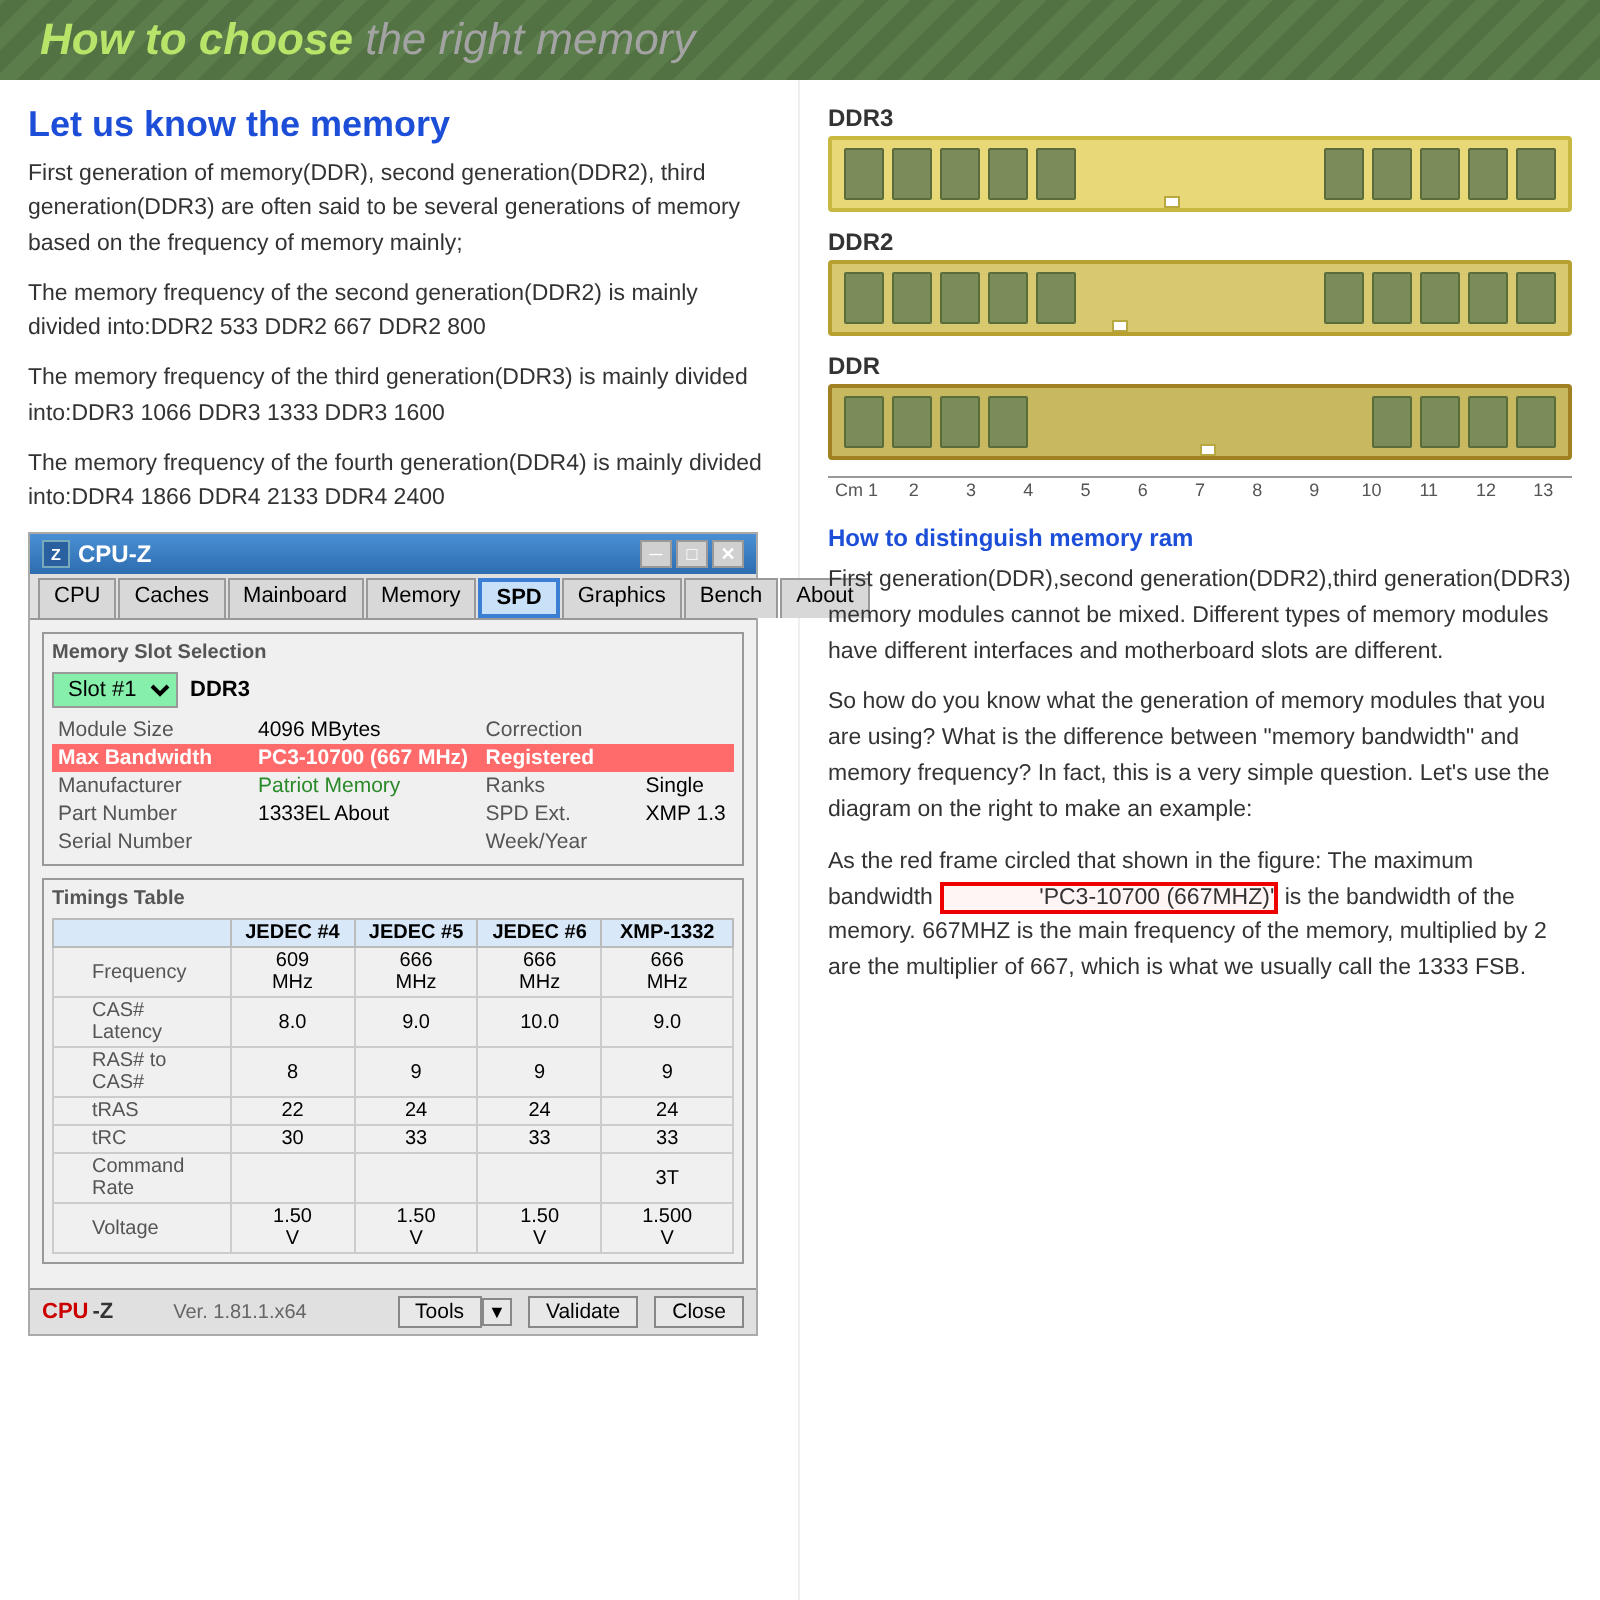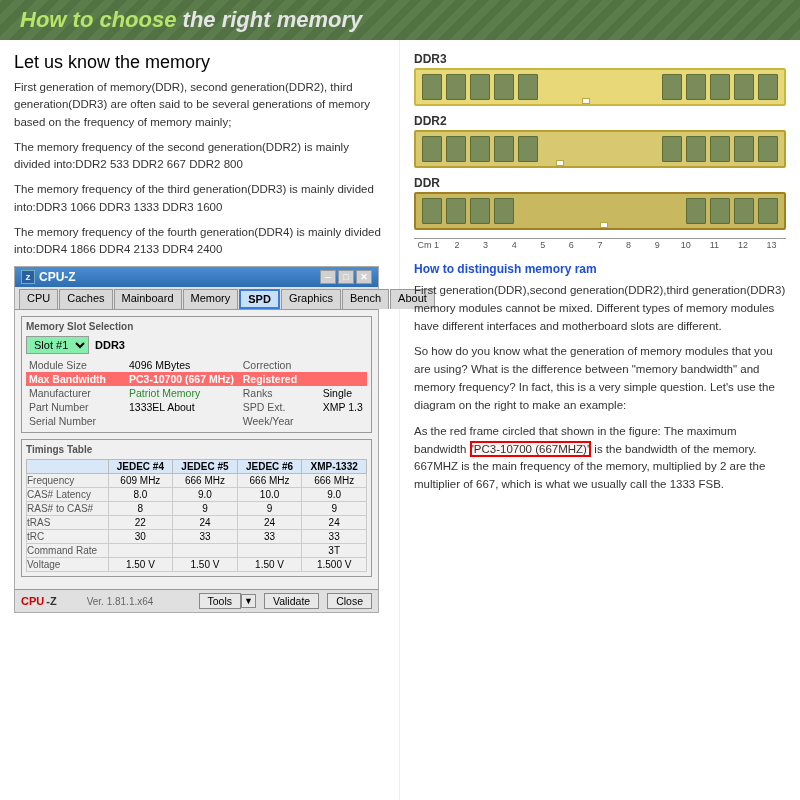--- a/index.html
+++ b/index.html
@@ -38,41 +38,41 @@
       z-index: 1;
       font-size: 22px;
       font-style: italic;
       color: #fff;
     }
     .header-title .green-part {
       color: #b8e46a;
       font-weight: bold;
     }
     .header-title .white-part {
-      color: #e5e5e5;
-      font-weight: bold;
+      color: #a3a3a3;
+      font-weight: normal;
     }
 
     
     .main {
       display: flex;
       height: 760px;
     }
 
     
     .left-panel {
       width: 400px;
       padding: 12px 14px;
       border-right: 1px solid #eee;
     }
 
     .section-title {
-      color: #000000;
+      color: #1d4ed8;
       font-size: 18px;
-      font-weight: normal;
+      font-weight: bold;
       margin-bottom: 6px;
     }
 
     .left-panel p {
       font-size: 11.5px;
       line-height: 1.5;
       color: #333;
       margin-bottom: 8px;
     }
 
@@ -219,21 +219,21 @@
       font-size: 10px;
     }
     .timings-table th {
       background: #d8e8f8;
       padding: 1px 4px;
       text-align: center;
       font-size: 10px;
       border: 1px solid #bbb;
     }
     .timings-table td {
-      padding: 1px 0;
+      padding: 1px 19px;
       text-align: center;
       border: 1px solid #ccc;
     }
     .timings-table td:first-child {
       text-align: left;
       color: #555;
     }
 
     .cpuz-footer {
       background: #e0e0e0;
@@ -608,17 +608,17 @@
         <span class="ruler-num">11</span>
         <span class="ruler-num">12</span>
         <span class="ruler-num">13</span>
       </div>
     </div>
 
     <div class="right-section-title">How to distinguish memory ram</div>
     <p>First generation(DDR),second generation(DDR2),third generation(DDR3) memory modules cannot be mixed. Different types of memory modules have different interfaces and motherboard slots are different.</p>
     <p>So how do you know what the generation of memory modules that you are using? What is the difference between "memory bandwidth" and memory frequency? In fact, this is a very simple question. Let's use the diagram on the right to make an example:</p>
     <p>
-      As the red frame circled that shown in the figure: The maximum bandwidth <span style="border:2px solid #e00; display:inline; background:#fff5f5;">'PC3-10700 (667MHZ)'</span> is the bandwidth of the memory. 667MHZ is the main frequency of the memory, multiplied by 2 are the multiplier of 667, which is what we usually call the 1333 FSB.
+      As the red frame circled that shown in the figure: The maximum bandwidth <span style="border:2px solid #e00; display:inline; background:#fff5f5;padding-left:48px;">'PC3-10700 (667MHZ)'</span> is the bandwidth of the memory. 667MHZ is the main frequency of the memory, multiplied by 2 are the multiplier of 667, which is what we usually call the 1333 FSB.
     </p>
   </div>
 
 </div>
 
 </body></html>

